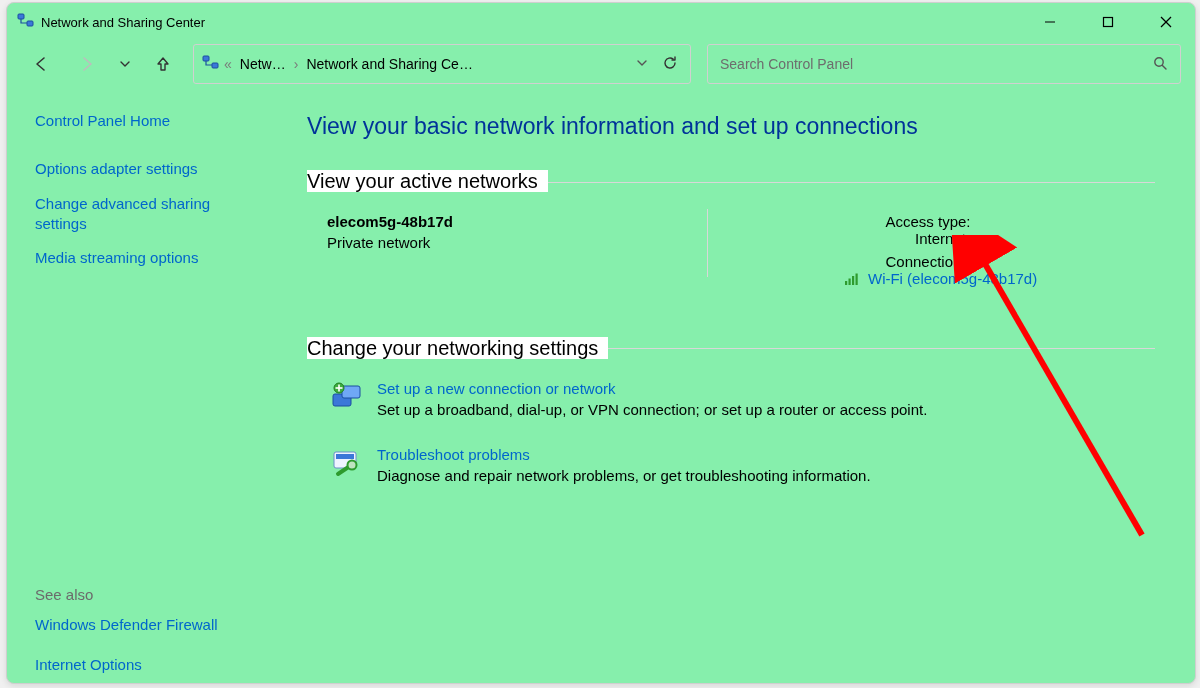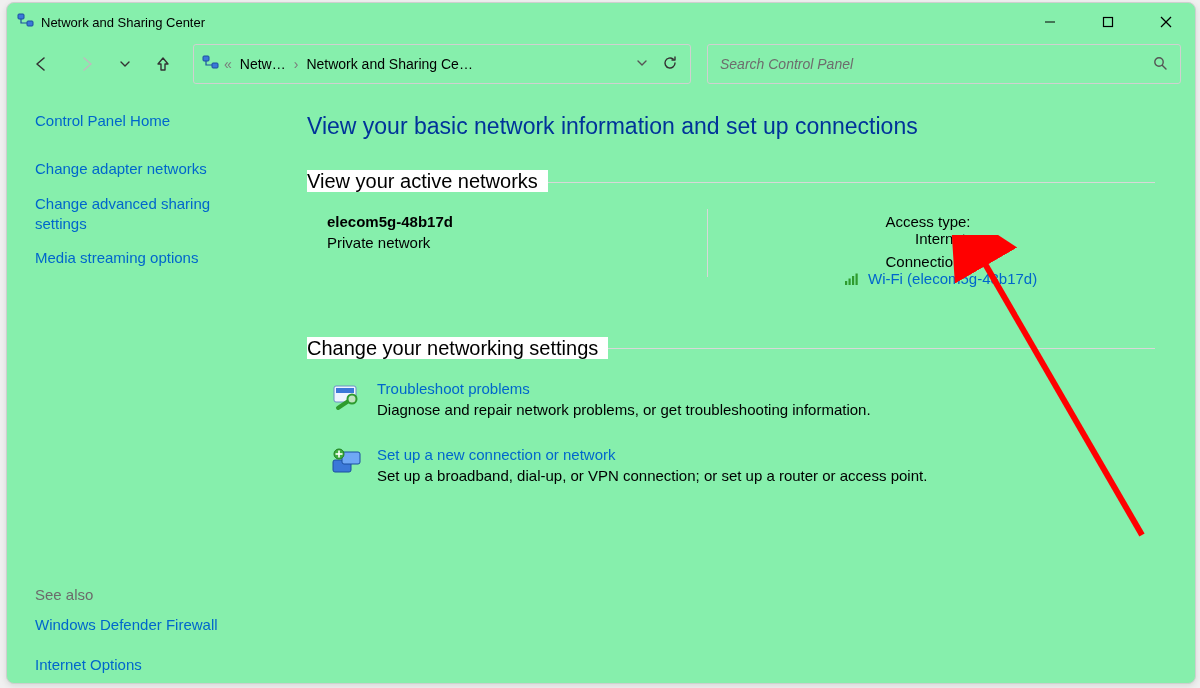--- a/index.html
+++ b/index.html
@@ -94,21 +94,20 @@
   .addr-spacer { flex:1; }
   .searchbox {
     flex: 1 1 auto;
     height: 38px;
     border: 1px solid #d0d0d0;
     border-radius: 3px;
     display: flex;
     align-items: center;
     padding: 0 12px;
     color:#6d6d6d;
-    font-style:italic;
   }
   .searchbox .ph { flex:1; }
 
   
   .body {
     display:flex;
     height: calc(100% - 38px - 46px);
   }
   .sidebar {
     width: 280px;
@@ -319,21 +318,21 @@
             <line x1="10.2" y1="10.2" x2="14" y2="14" stroke="#555" stroke-width="1.4" stroke-linecap="round"></line>
           </svg>
       </span>
     </div>
   </div>
 
   <div class="body">
 
     <div class="sidebar">
       <a class="link" href="#" style="margin-bottom:28px;">Control Panel Home</a>
-      <a class="link" href="#">Change adapter networks</a>
+      <a class="link" href="#">Options adapter settings</a>
       <a class="link" href="#" style="max-width:200px;">Change advanced sharing settings</a>
       <a class="link" href="#">Media streaming options</a>
       <div class="spacer"></div>
       <div class="see-also-label">See also</div>
       <a class="link" href="#" style="margin-bottom:20px;">Windows Defender Firewall</a>
       <a class="link" href="#">Internet Options</a>
     </div>
 
     <div class="main">
       <h1 class="page-title">View your basic network information and set up connections</h1>
@@ -366,45 +365,45 @@
             </div>
           </div>
         </div>
       </div>
 
       <div class="section-label"><span>Change your networking settings</span></div>
 
       <div class="setting-item">
         <div class="icon-slot">
           <svg width="34" height="34" viewBox="0 0 34 34">
-            <rect x="4" y="6" width="22" height="16" rx="2" fill="#eef4ff" stroke="#6a8fc7"></rect>
-            <rect x="6" y="8" width="18" height="5" fill="#3b78d8"></rect>
-            <path d="M8 28 L20 20" stroke="#2e9b2e" stroke-width="4" stroke-linecap="round"></path>
-            <circle cx="22" cy="19" r="4.5" fill="#bfe3bf" stroke="#2e9b2e" stroke-width="2"></circle>
-          </svg>
-        </div>
-        <div class="text">
-          <a href="#" class="link">Troubleshoot problems</a>
-          <div class="desc">Diagnose and repair network problems, or get troubleshooting information.</div>
-        </div>
-      </div>
-
-      <div class="setting-item">
-        <div class="icon-slot">
-          <svg width="34" height="34" viewBox="0 0 34 34">
             <rect x="3" y="14" width="18" height="12" rx="2" fill="#3b78d8" stroke="#1a4fa0"></rect>
             <rect x="12" y="6" width="18" height="12" rx="2" fill="#6fa8f5" stroke="#1a4fa0"></rect>
             <circle cx="9" cy="8" r="5" fill="#3fae3f" stroke="#1e7d1e"></circle>
             <line x1="9" y1="4.5" x2="9" y2="11.5" stroke="#fff" stroke-width="1.6"></line>
             <line x1="5.5" y1="8" x2="12.5" y2="8" stroke="#fff" stroke-width="1.6"></line>
           </svg>
         </div>
         <div class="text">
           <a href="#" class="link">Set up a new connection or network</a>
           <div class="desc">Set up a broadband, dial-up, or VPN connection; or set up a router or access point.</div>
+        </div>
+      </div>
+
+      <div class="setting-item">
+        <div class="icon-slot">
+          <svg width="34" height="34" viewBox="0 0 34 34">
+            <rect x="4" y="6" width="22" height="16" rx="2" fill="#eef4ff" stroke="#6a8fc7"></rect>
+            <rect x="6" y="8" width="18" height="5" fill="#3b78d8"></rect>
+            <path d="M8 28 L20 20" stroke="#2e9b2e" stroke-width="4" stroke-linecap="round"></path>
+            <circle cx="22" cy="19" r="4.5" fill="#bfe3bf" stroke="#2e9b2e" stroke-width="2"></circle>
+          </svg>
+        </div>
+        <div class="text">
+          <a href="#" class="link">Troubleshoot problems</a>
+          <div class="desc">Diagnose and repair network problems, or get troubleshooting information.</div>
         </div>
       </div>
 
       <svg class="arrow-annot" style="left:660px; top:142px;" width="220" height="310" viewBox="0 0 220 310">
         <defs>
           <marker id="ah" markerWidth="14" markerHeight="14" refX="3" refY="6" orient="auto">
             <path d="M0 0 L12 6 L0 12 Z" fill="#ff0000"></path>
           </marker>
         </defs>
         <line x1="195" y1="300" x2="30" y2="15" stroke="#ff0000" stroke-width="6" marker-end="url(#ah)"></line>

